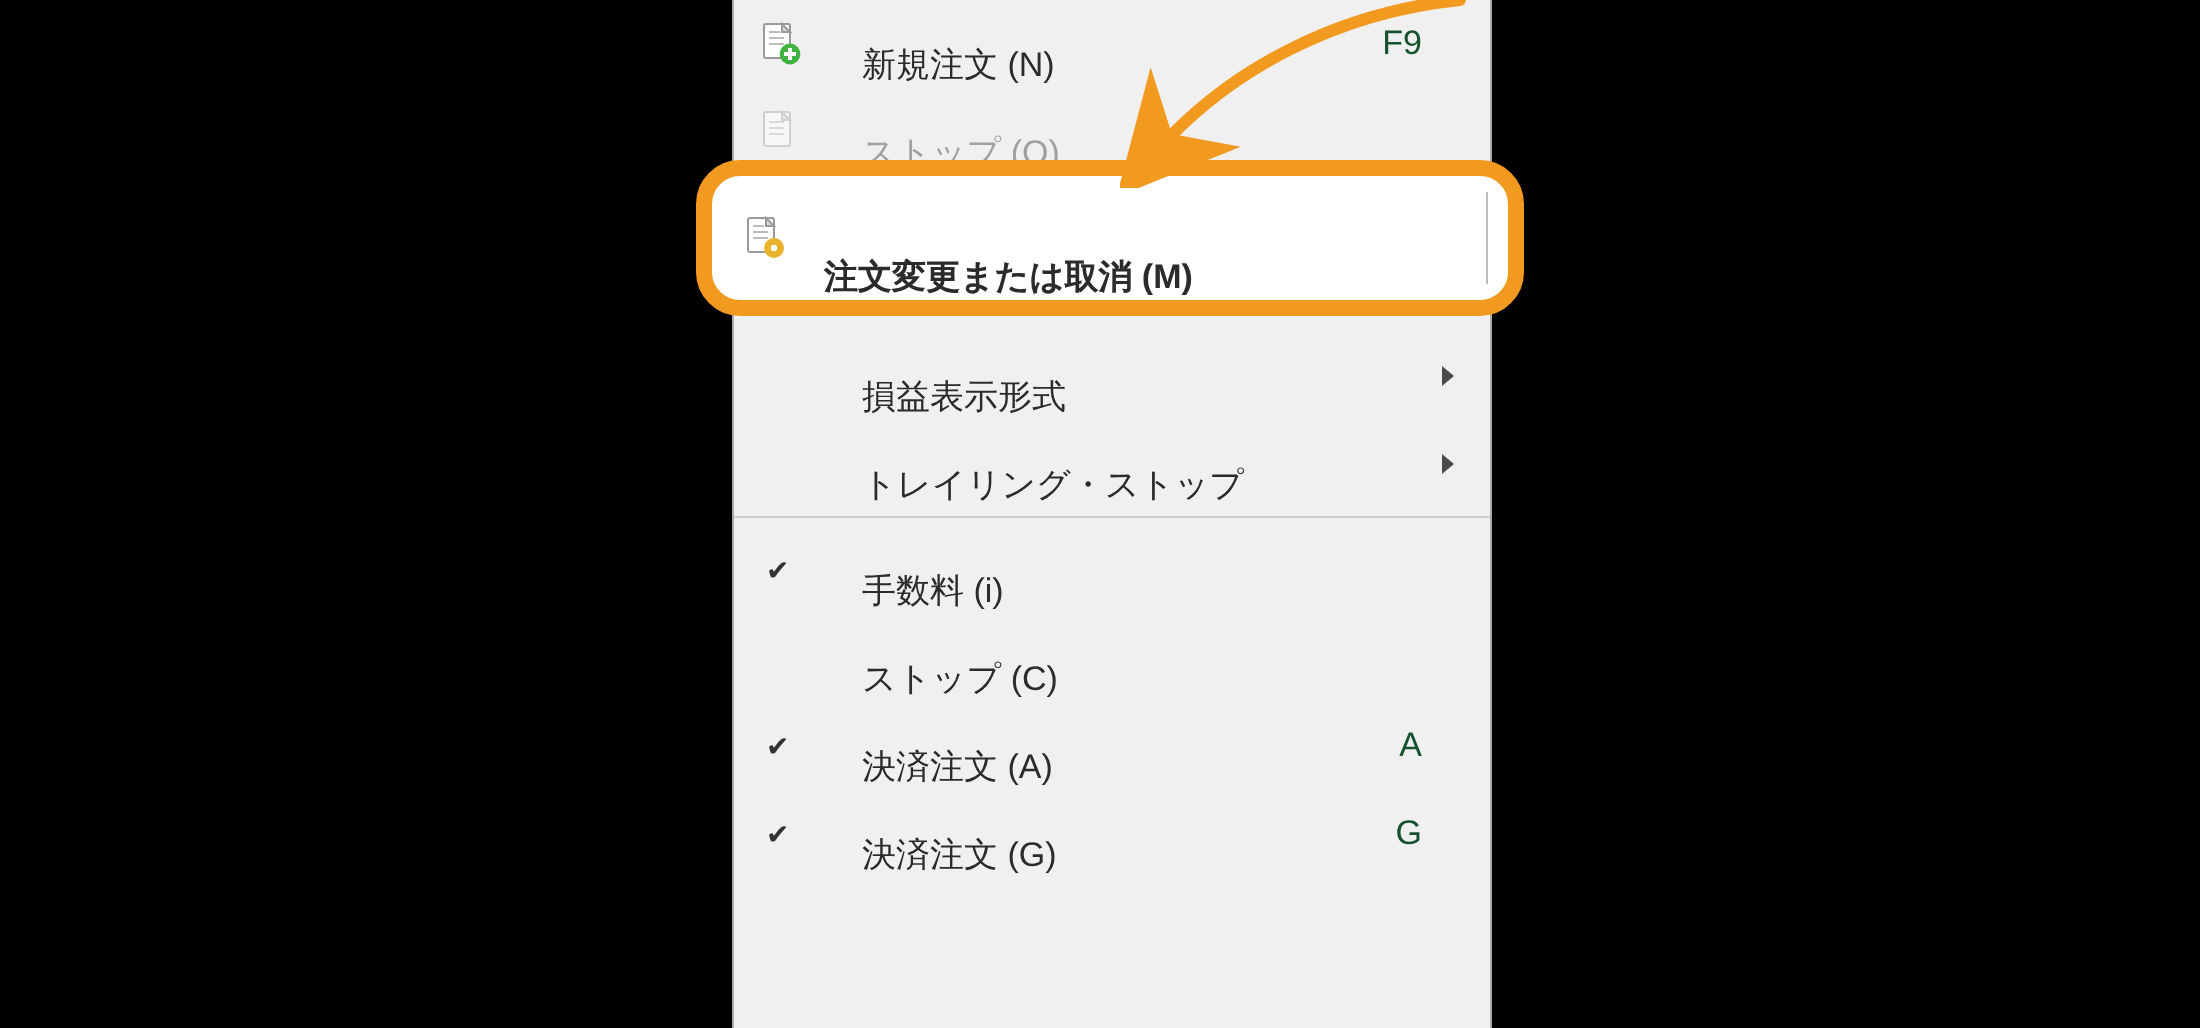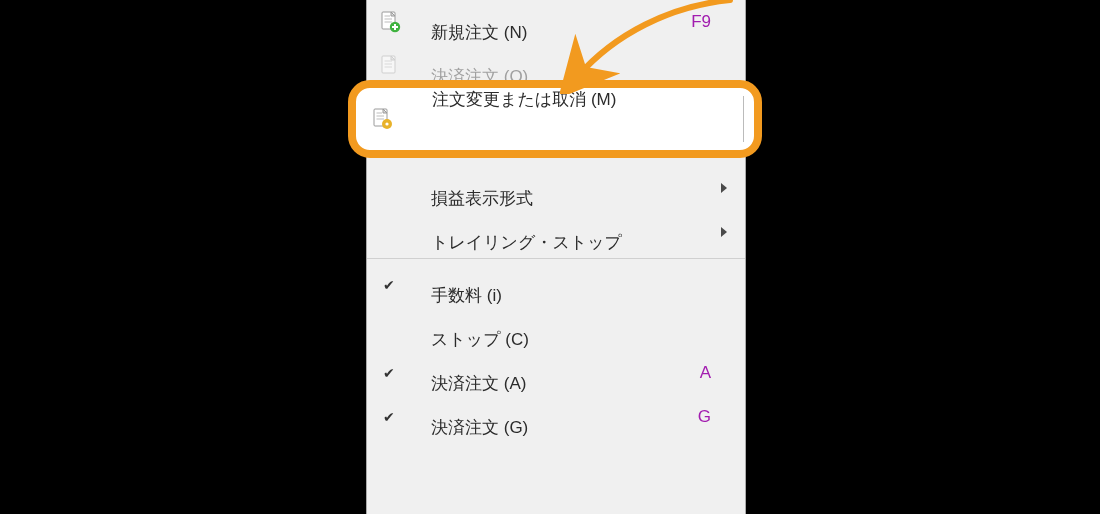--- a/index.html
+++ b/index.html
@@ -41,21 +41,21 @@
     top: 50%;
     transform: translateY(-50%);
     width: 24px;
     height: 24px;
   }
   .shortcut {
     position: absolute;
     right: 34px;
     top: 50%;
     transform: translateY(-50%);
-    color: #a21caf;
+    color: #14532d;
   }
   .submenu-arrow {
     position: absolute;
     right: 18px;
     top: 50%;
     transform: translateY(-50%);
     width: 0; height: 0;
     border-top: 5px solid transparent;
     border-bottom: 5px solid transparent;
     border-left: 6px solid #4a4a4a;
@@ -83,24 +83,25 @@
     height: 78px;
     border: 8px solid #f29a1f;
     border-radius: 22px;
     background: #fff;
     box-sizing: border-box;
     box-shadow: 0 0 0 3px #fff inset;
   }
   .callout-inner {
     position: relative;
     display: flex;
-    align-items: flex-start;
+    align-items: flex-end;
     height: 100%;
-    padding-left: 76px;
-    box-sizing: border-box;
+    padding-left: 56px;
+    box-sizing: border-box;
+    font-weight: bold;
   }
   .callout .icon-slot { left: 14px; }
   .callout-divider {
     position: absolute;
     right: 10px;
     top: 8px;
     bottom: 8px;
     width: 0;
     border-left: 1px solid #bbb;
   }
@@ -140,21 +141,21 @@
   <div class="menu-item disabled">
     <span class="icon-slot">
       <svg viewBox="0 0 24 24" width="24" height="24">
         <rect x="4" y="2" width="13" height="17" rx="1" fill="#f7f7f7" stroke="#cfcfcf"></rect>
         <path d="M13 2 L17 6 L13 6 Z" fill="#e6e6e6" stroke="#cfcfcf"></path>
         <line x1="6.5" y1="7" x2="14" y2="7" stroke="#d9d9d9"></line>
         <line x1="6.5" y1="10" x2="14" y2="10" stroke="#d9d9d9"></line>
         <line x1="6.5" y1="13" x2="14" y2="13" stroke="#d9d9d9"></line>
       </svg>
     </span>
-    <span>決済注文 (O)</span>
+    <span>ストップ (O)</span>
   </div>
 
   <div style="height:78px"></div>
 
   <div class="menu-item">
     <span>損益表示形式</span>
     <span class="submenu-arrow"></span>
   </div>
 
   <div class="menu-item">

